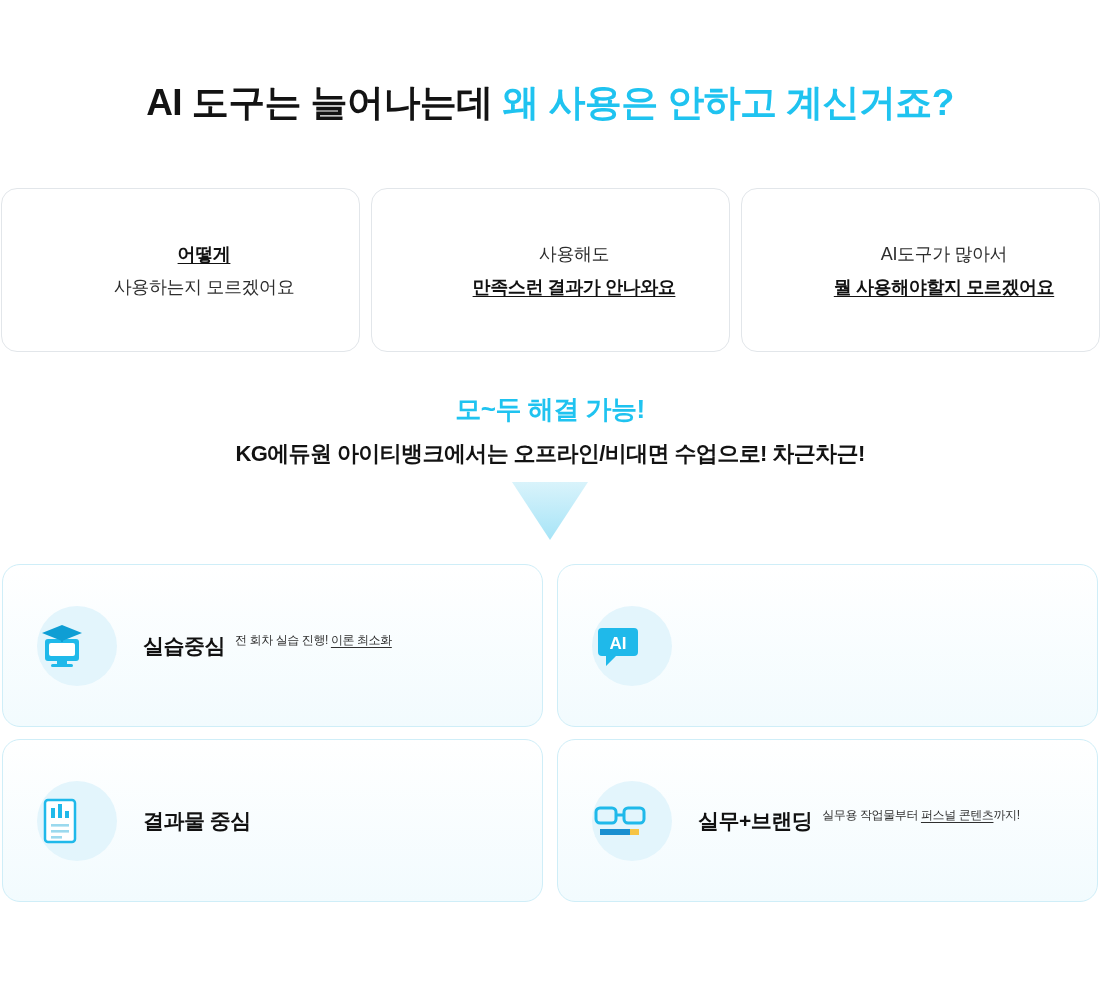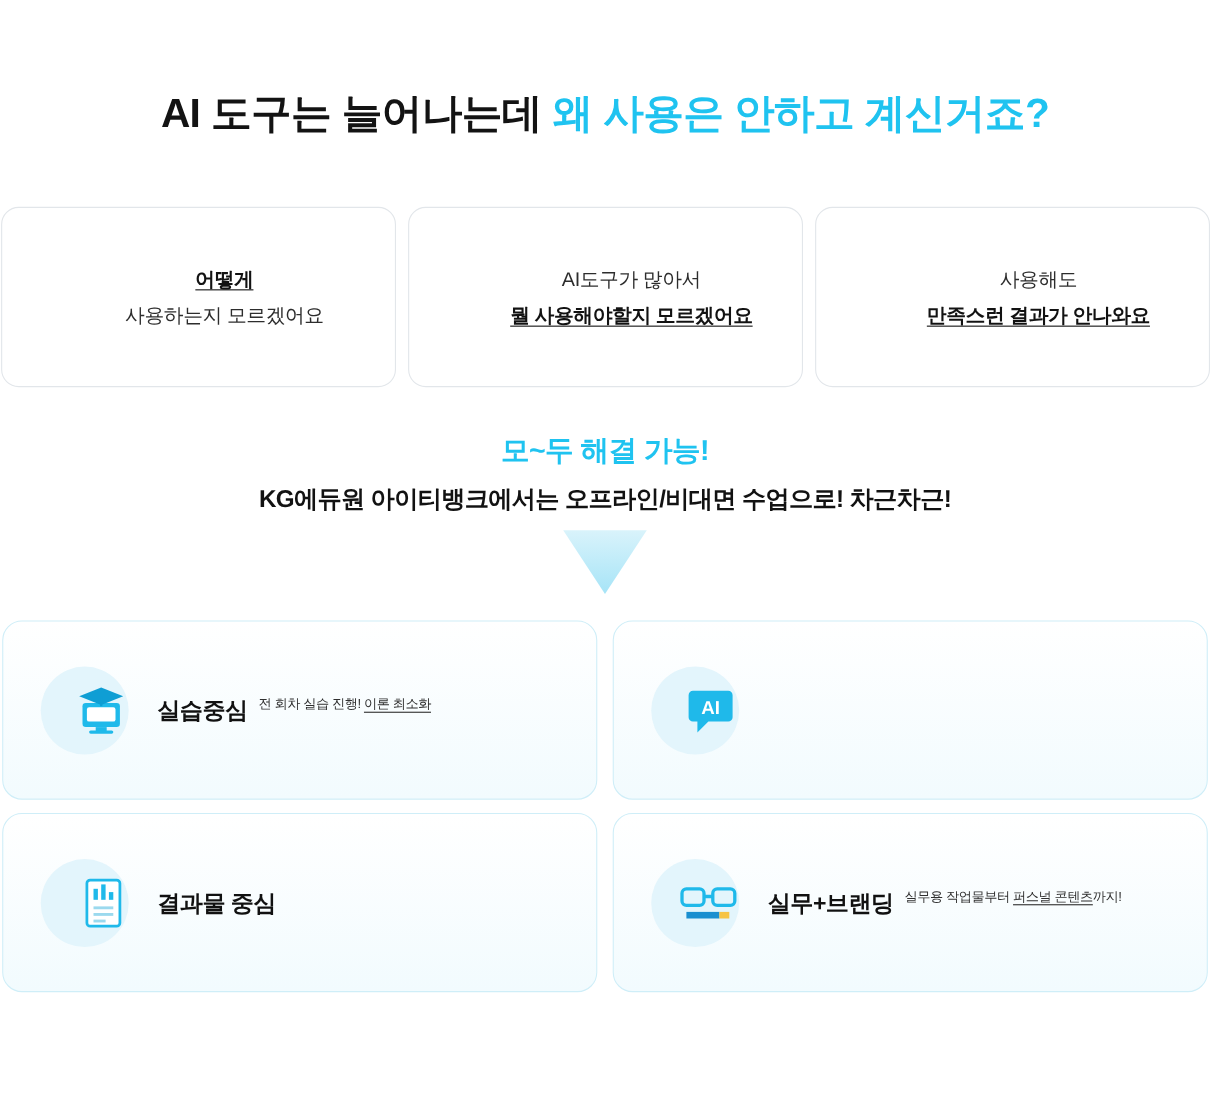--- a/index.html
+++ b/index.html
@@ -120,21 +120,21 @@
     padding-left: 34px;
     gap: 26px;
   }
   .feature-icon {
     width: 80px;
     height: 80px;
     border-radius: 50%;
     background: #e3f5fc;
     display: flex;
     align-items: center;
-    justify-content: flex-end;
+    justify-content: flex-start;
     flex: 0 0 auto;
   }
   .feature-text { display: flex; flex-direction: row; gap: 10px; }
   .feature-title {
     font-size: 21px;
     font-weight: bold;
     color: #111111;
     letter-spacing: -0.5px;
   }
   .feature-desc {
@@ -157,27 +157,27 @@
   </h1>
 
   <div class="problem-row">
 
     <div class="problem-card">
       <div class="line em">어떻게</div>
       <div class="line">사용하는지 모르겠어요</div>
     </div>
 
     <div class="problem-card">
+      <div class="line">사용해도</div>
+      <div class="line em">만족스런 결과가 안나와요</div>
+    </div>
+
+    <div class="problem-card">
       <div class="line">AI도구가 많아서</div>
       <div class="line em">뭘 사용해야할지 모르겠어요</div>
-    </div>
-
-    <div class="problem-card">
-      <div class="line">사용해도</div>
-      <div class="line em">만족스런 결과가 안나와요</div>
     </div>
 
   </div>
 
   <div class="mid-wrap">
     <div class="mid-top">모~두 해결 가능!</div>
     <div class="mid-bottom">KG에듀원 아이티뱅크에서는 오프라인/비대면 수업으로! 차근차근!</div>
   </div>
 
   <svg class="arrow" viewBox="0 0 84 62">

